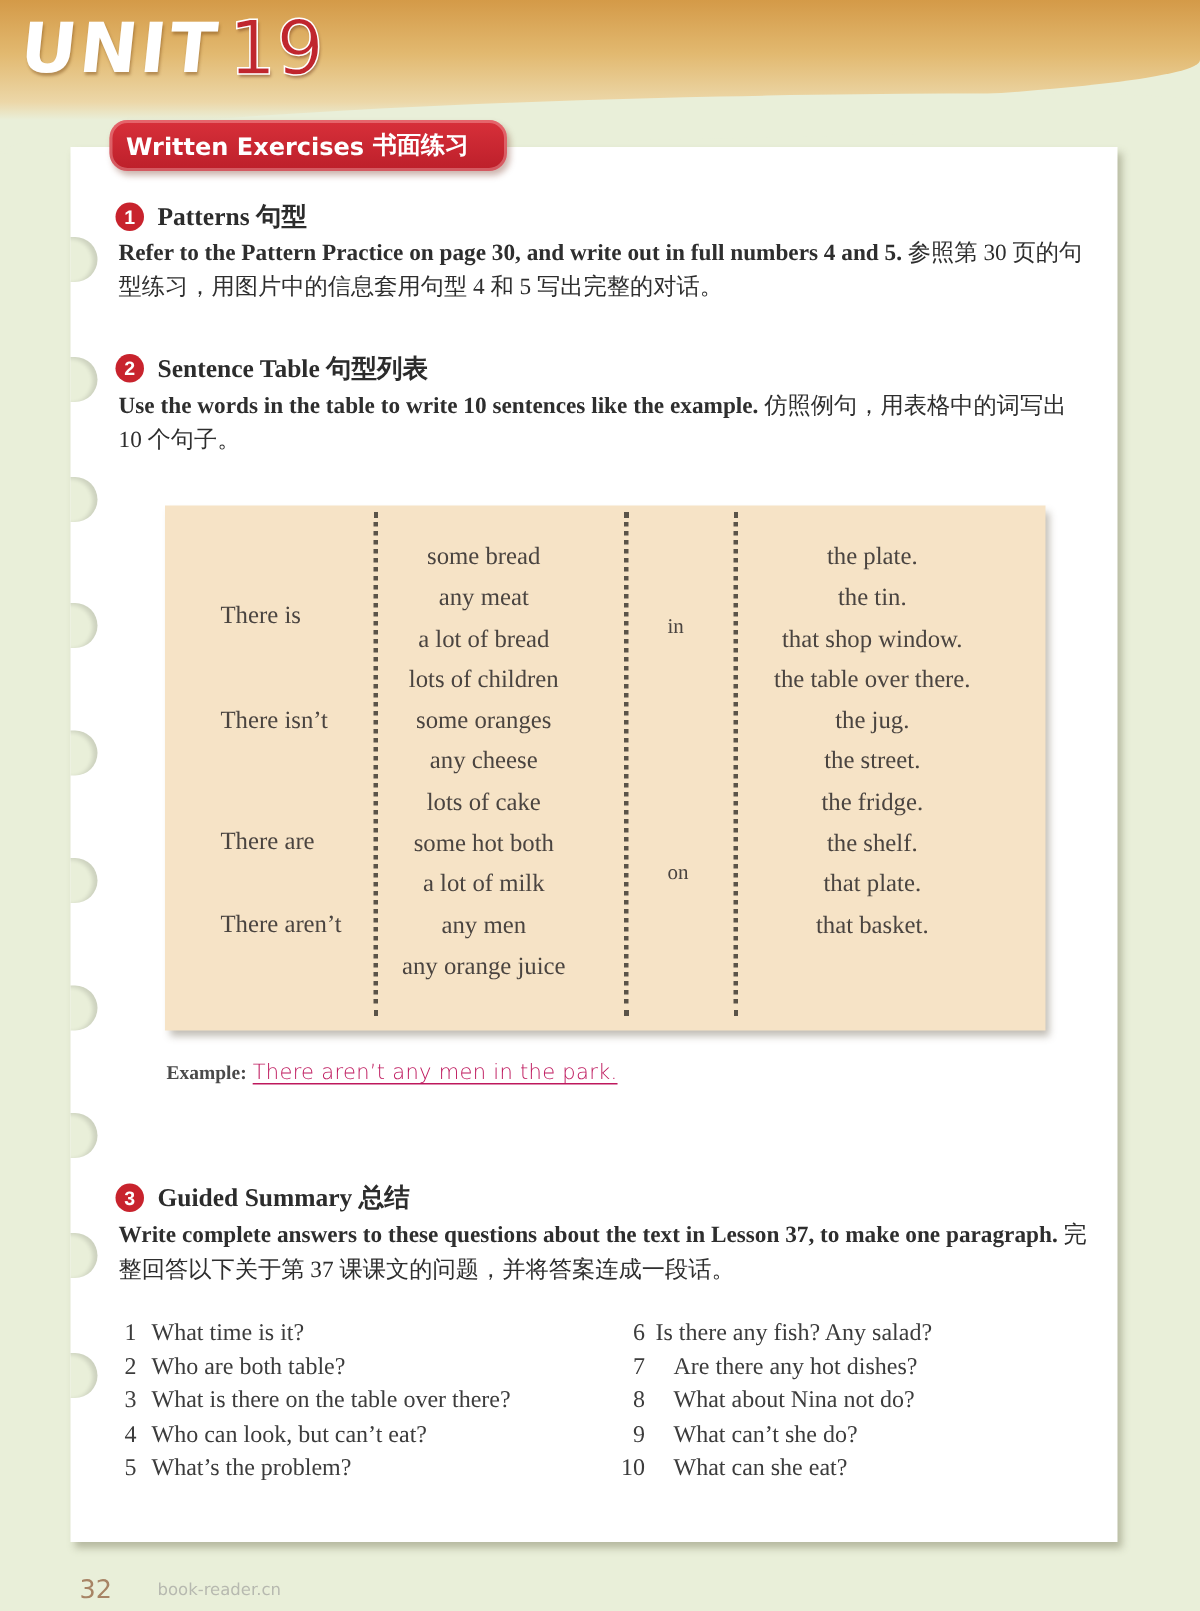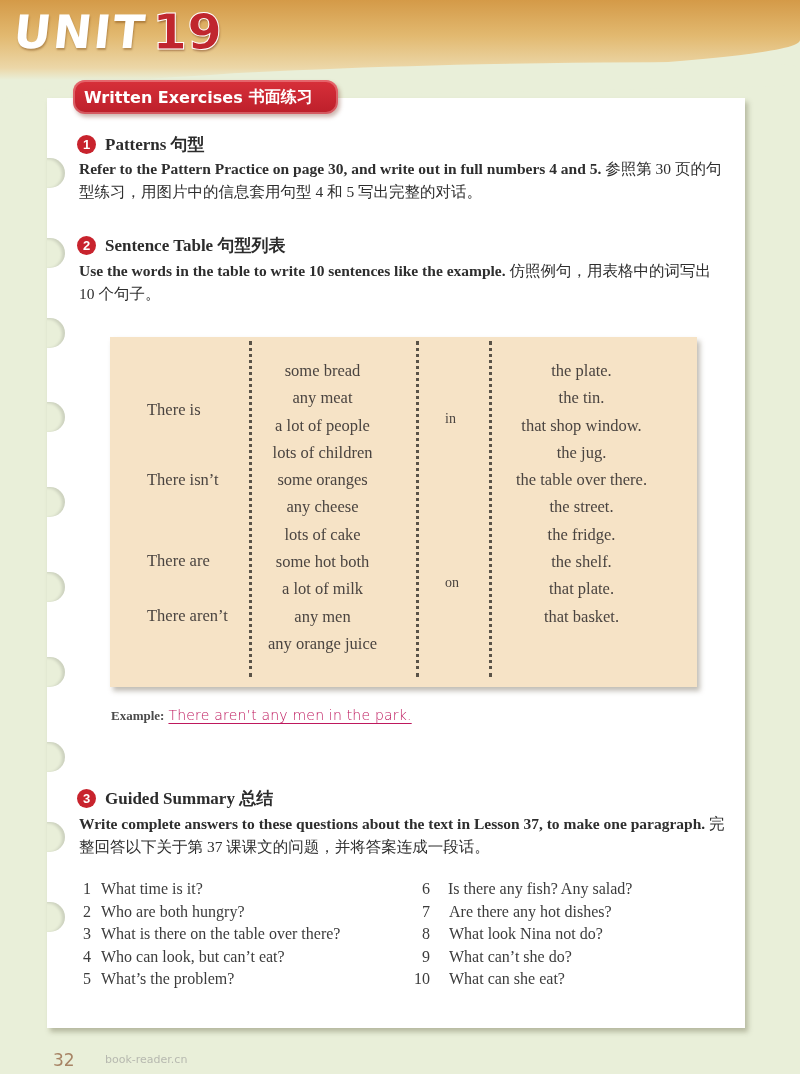--- a/index.html
+++ b/index.html
@@ -27,21 +27,21 @@
       position: absolute; left: 14px; top: 4px; height: 56px;
       display: flex; align-items: center; gap: 6px; z-index: 2;
     }
     .unit-word {
       font-family: "DejaVu Sans", sans-serif; font-weight: bold;
       font-size: 46px; color: #ffffff; letter-spacing: 2px;
       text-shadow: 1px 2px 2px rgba(120,70,20,0.45);
       transform: skewX(-6deg);
     }
     .unit-num {
-      font-family: "DejaVu Sans", sans-serif; font-weight: bold;
+      font-family: "DejaVu Sans", sans-serif; font-weight: normal;
       font-size: 50px; color: #c0262e;
       -webkit-text-stroke: 1px #ffffff;
       text-shadow: 1px 2px 2px rgba(90,30,10,0.4);
     }
     
     .sheet {
       position: absolute; left: 47px; top: 98px; width: 698px; height: 930px;
       background: #ffffff;
       box-shadow: 3px 4px 5px rgba(120,120,90,0.45);
     }
@@ -172,40 +172,40 @@
   <div class="dotline" style="left:379px"></div>
 
   <div class="subject" style="top:63px">There is</div>
   <div class="subject" style="top:133px">There isn’t</div>
   <div class="subject" style="top:214px">There are</div>
   <div class="subject" style="top:269px">There aren’t</div>
 
   <div class="col" style="left:158px; top:20px">
     <div class="line">some bread</div>
     <div class="line">any meat</div>
-    <div class="line">a lot of people</div>
+    <div class="line">a lot of bread</div>
     <div class="line">lots of children</div>
     <div class="line">some oranges</div>
     <div class="line">any cheese</div>
     <div class="line">lots of cake</div>
     <div class="line">some hot both</div>
     <div class="line">a lot of milk</div>
     <div class="line">any men</div>
     <div class="line">any orange juice</div>
   </div>
 
   <div class="prep" style="left:335px; top:74px">in</div>
   <div class="prep" style="left:335px; top:238px">on</div>
 
   <div class="col" style="left:406px; top:20px">
     <div class="line">the plate.</div>
     <div class="line">the tin.</div>
     <div class="line">that shop window.</div>
+    <div class="line">the table over there.</div>
     <div class="line">the jug.</div>
-    <div class="line">the table over there.</div>
     <div class="line">the street.</div>
     <div class="line">the fridge.</div>
     <div class="line">the shelf.</div>
     <div class="line">that plate.</div>
     <div class="line">that basket.</div>
   </div>
 </div>
 
 <div class="example">
   <b>Example:</b>
@@ -221,47 +221,47 @@
   <span>完整回答以下关于第 37 课课文的问题，并将答案连成一段话。</span>
 </div>
 
 <div class="qcol" style="left:73px">
   <div class="qrow">
       <span class="qnum">1</span>
       <span class="qtext">What time is it?</span>
     </div>
   <div class="qrow">
       <span class="qnum">2</span>
-      <span class="qtext">Who are both hungry?</span>
+      <span class="qtext">Who are both table?</span>
     </div>
   <div class="qrow">
       <span class="qnum">3</span>
       <span class="qtext">What is there on the table over there?</span>
     </div>
   <div class="qrow">
       <span class="qnum">4</span>
       <span class="qtext">Who can look, but can’t eat?</span>
     </div>
   <div class="qrow">
       <span class="qnum">5</span>
       <span class="qtext">What’s the problem?</span>
     </div>
 </div>
 <div class="qcol" style="left:406px">
   <div class="qrow">
       <span class="qnum right">6</span>
-      <span class="qtext" style="margin-left:12px">Is there any fish? Any salad?</span>
+      <span class="qtext" style="margin-left:1px">Is there any fish? Any salad?</span>
     </div>
   <div class="qrow">
       <span class="qnum right">7</span>
       <span class="qtext" style="margin-left:13px">Are there any hot dishes?</span>
     </div>
   <div class="qrow">
       <span class="qnum right">8</span>
-      <span class="qtext" style="margin-left:13px">What look Nina not do?</span>
+      <span class="qtext" style="margin-left:13px">What about Nina not do?</span>
     </div>
   <div class="qrow">
       <span class="qnum right">9</span>
       <span class="qtext" style="margin-left:13px">What can’t she do?</span>
     </div>
   <div class="qrow">
       <span class="qnum right">10</span>
       <span class="qtext" style="margin-left:13px">What can she eat?</span>
     </div>
 </div>

